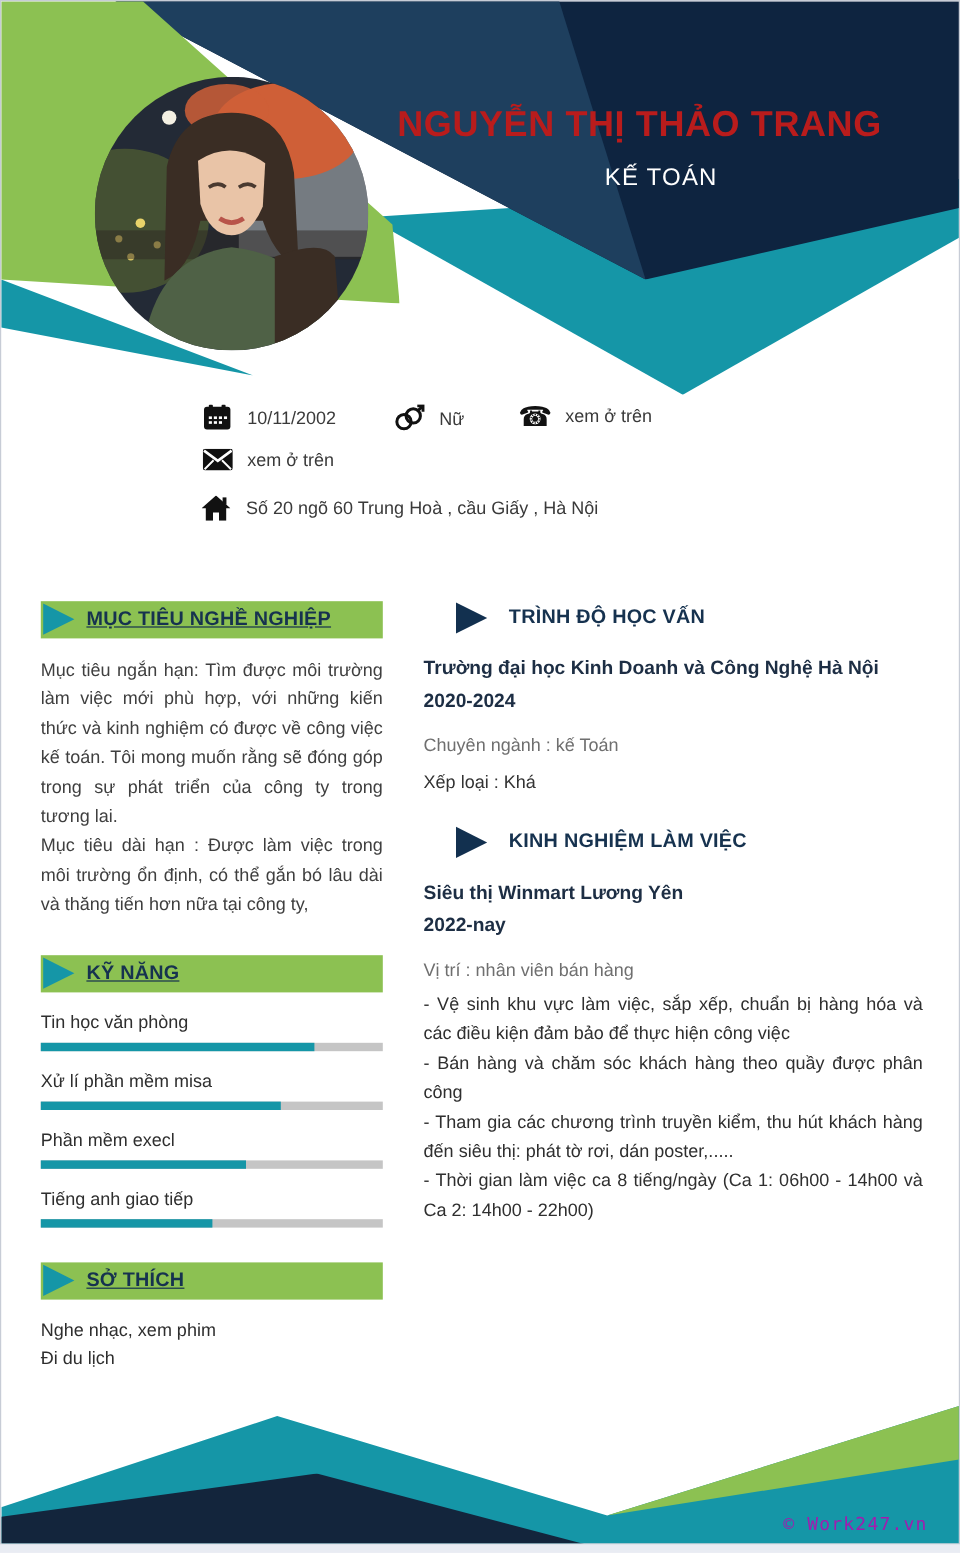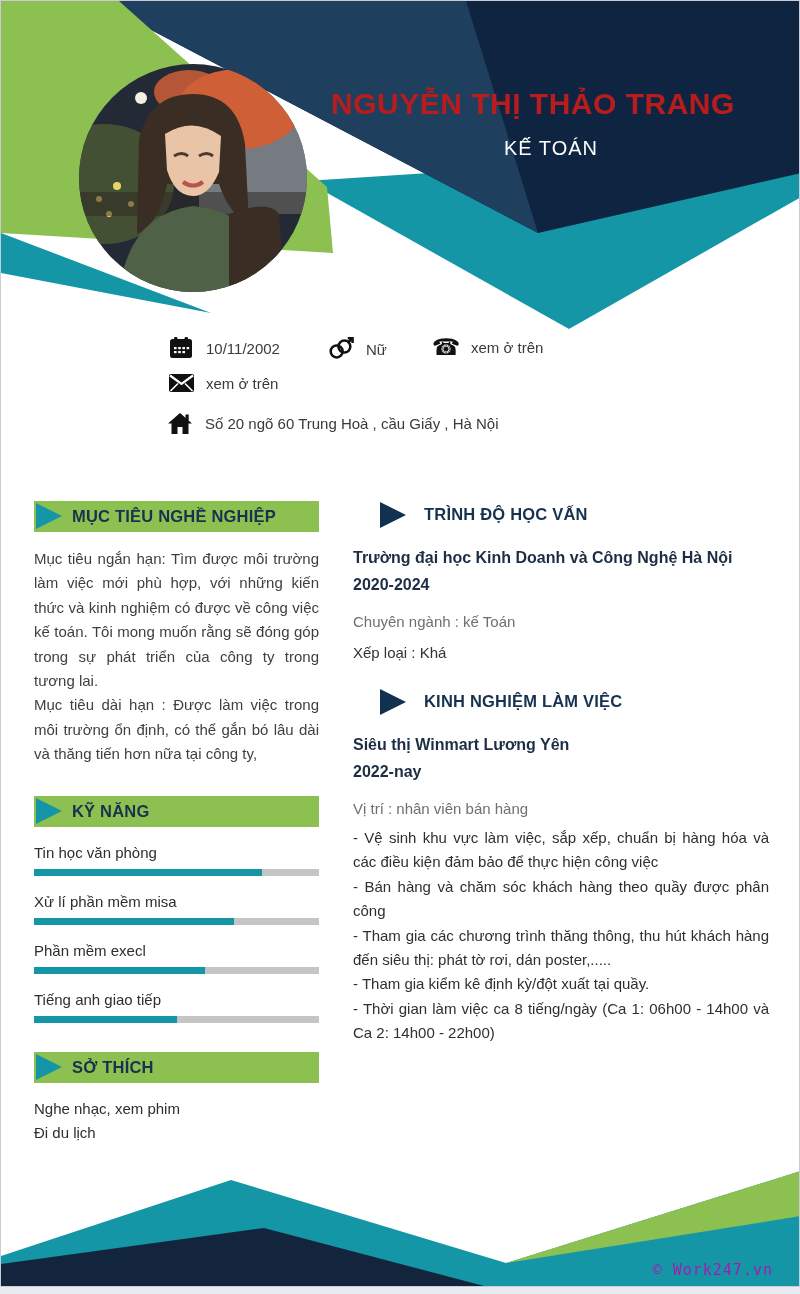--- a/index.html
+++ b/index.html
@@ -30,21 +30,21 @@
 
   
   .left-col{position:absolute;left:33px;top:500px;width:285px;}
   .right-col{position:absolute;left:352px;top:498px;width:416px;}
 
   .sec-bar{position:relative;background:#8cc152;height:31px;display:flex;align-items:center;}
   .sec-bar .play{position:absolute;left:2px;top:2px;}
   .play{width:0;height:0;border-style:solid;border-width:13.5px 0 13.5px 26px;
         border-color:transparent transparent transparent #1596a7;}
   .play.navy{border-color:transparent transparent transparent #12304f;}
-  .sec-bar .sec-title{margin-left:38px;}
+  .sec-bar .sec-title{margin-left:38px;text-decoration:underline;}
   .sec-title{color:#16324f;font-size:16.5px;font-weight:bold;letter-spacing:.2px;}
 
   .body-text{font-size:15px;line-height:24.4px;color:#3f3f3f;text-align:justify;margin:0;}
   .left-col .objective-wrap{margin-top:15px;margin-bottom:29px;}
 
   .skill{margin-top:17px;}
   .skill-label{font-size:15px;color:#2e2e2e;}
   .skill-track{margin-top:8px;height:7px;background:#c5c5c5;}
   .skill-fill{height:7px;background:#1596a7;}
   .skills-wrap{margin-bottom:29px;}
@@ -239,22 +239,21 @@
         <span class="play navy"></span>
         <span class="sec-title">KINH NGHIỆM LÀM VIỆC</span>
       </div>
       <div class="edu-block">
         <div class="bold-line">Siêu thị Winmart Lương Yên</div>
         <div class="bold-line">2022-nay</div>
         <div class="gray-line">Vị trí : nhân viên bán hàng</div>
         <div class="duties">
           <p class="duty">- Vệ sinh khu vực làm việc, sắp xếp, chuẩn bị hàng hóa và các điều kiện đảm bảo để thực hiện công việc</p>
           <p class="duty">- Bán hàng và chăm sóc khách hàng theo quầy được phân công</p>
-          <p class="duty">- Tham gia các chương trình thăng thông, thu hút khách hàng đến siêu thị: phát tờ rơi, dán poster,.....</p>
-          <p class="duty">- Tham gia kiểm kê định kỳ/đột xuất tại quầy.</p>
+          <p class="duty">- Tham gia các chương trình truyền kiểm, thu hút khách hàng đến siêu thị: phát tờ rơi, dán poster,.....</p>
           <p class="duty">- Thời gian làm việc ca 8 tiếng/ngày (Ca 1: 06h00 - 14h00 và Ca 2: 14h00 - 22h00)</p>
         </div>
       </div>
     </div>
 
     <div class="ftr">
       <div class="fshape f-teal"></div>
       <div class="fshape f-green"></div>
       <div class="fshape f-navy"></div>
       <div class="copyright">© Work247.vn</div>

